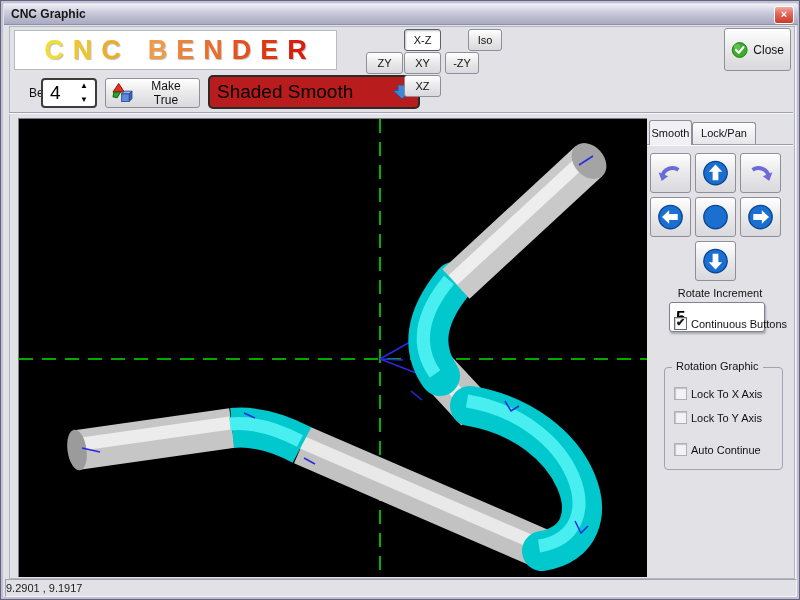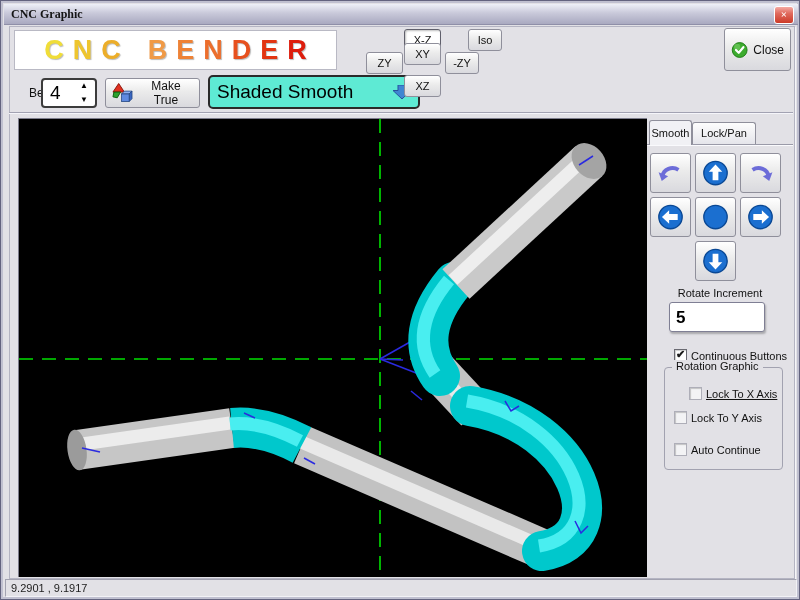--- a/index.html
+++ b/index.html
@@ -1,21 +1,21 @@
 <!DOCTYPE html>
 <html><head>
 <meta charset="utf-8">
 <style>
   html,body{margin:0;padding:0;}
   body{width:800px;height:600px;font-family:"Liberation Sans",sans-serif;-webkit-font-smoothing:antialiased;}
   .window{position:absolute;left:0;top:0;width:800px;height:600px;background:#e2e1e6;
     border:1px solid #63637f;box-sizing:border-box;box-shadow:inset 0 0 0 2px #c0c0d0;}
   .titlebar{position:absolute;left:3px;top:3px;width:794px;height:20px;
     background:linear-gradient(180deg,#eef0f8 0%,#c9c9da 45%,#a9a9c0 100%);
-    border-bottom:1px solid #8f8fa8;display:flex;align-items:center;font-family:Liberation Serif, serif;}
+    border-bottom:1px solid #8f8fa8;display:flex;align-items:center;}
   .title-text{font-size:12px;font-weight:bold;color:#151515;padding-left:7px;}
   .win-close{position:absolute;right:4px;top:2px;width:18px;height:16px;border:1px solid #fff;
     border-radius:3px;background:linear-gradient(180deg,#f4a9a2 0%,#e06a5e 40%,#cc3a28 100%);
     color:#fff;font-size:11px;font-weight:bold;line-height:15px;text-align:center;cursor:pointer;}
   
   .frame{position:absolute;left:8px;top:25px;width:784px;height:551px;
     border:1px solid #b4b4c2;box-shadow:1px 1px 0 #f6f6fa;}
   .hline{position:absolute;left:8px;top:111px;width:784px;height:0;border-top:1px solid #a2a2b2;border-bottom:1px solid #f5f5fa;}
   
   .logo-box{position:absolute;left:13px;top:29px;width:321px;height:38px;background:#fff;
@@ -28,21 +28,21 @@
   #bend-label{position:absolute;left:12px;top:85px;}
   .spinner{position:absolute;left:40px;top:77px;width:56px;height:30px;background:#fff;
     border:2px solid #3c3c3c;border-radius:4px;box-sizing:border-box;}
   .spinner .val{position:absolute;left:7px;top:2px;font-size:19px;color:#000;}
   .spin-btns{position:absolute;right:5px;top:1px;width:12px;height:24px;display:flex;flex-direction:column;justify-content:space-between;}
   .spin-btns span{font-size:8px;line-height:10px;color:#000;text-align:center;cursor:pointer;}
   .btn{background:linear-gradient(180deg,#ffffff 0%,#ebebeb 45%,#d9d9de 100%);
     border:1px solid #8f8f9b;border-radius:3px;box-sizing:border-box;cursor:pointer;
     display:flex;align-items:center;justify-content:center;font-size:12px;color:#111;}
   #make-true{position:absolute;left:104px;top:77px;width:95px;height:30px;gap:5px;}
-  .dropdown{position:absolute;left:207px;top:74px;width:212px;height:34px;background:#5eead4;
+  .dropdown{position:absolute;left:207px;top:74px;width:212px;height:34px;background:#b91c1c;
     border:2px solid #2a2a2a;border-radius:5px;box-sizing:border-box;cursor:pointer;
     display:flex;align-items:center;}
   .dropdown .dd-text{font-size:19px;color:#000;padding-left:7px;flex:1;white-space:nowrap;}
   .dropdown svg{margin-right:6px;}
   
   .vbtn{position:absolute;width:37px;height:22px;font-size:11px;}
   .vbtn.active{background:#fff;border:1px solid #5f5f6b;box-shadow:inset 1px 1px 2px rgba(0,0,0,.25);}
   
   #close-btn{position:absolute;left:723px;top:27px;width:67px;height:43px;gap:5px;font-size:12px;}
   
@@ -57,29 +57,29 @@
   .rbtn{position:absolute;width:41px;height:40px;}
   #rot-inc-label{position:absolute;left:646px;top:286px;width:146px;text-align:center;font-size:11px;color:#111;}
   #rot-inc-input{position:absolute;left:668px;top:301px;width:96px;height:30px;background:#fff;
     border:1px solid #7f7f94;border-radius:3px;box-sizing:border-box;font-size:17px;font-weight:bold;
     padding:2px 0 0 6px;font-family:"Liberation Sans",sans-serif;box-shadow:1px 2px 2px rgba(0,0,0,.25);}
   .cb-row{position:absolute;display:flex;align-items:center;gap:4px;font-size:11px;color:#111;}
   .cb{width:13px;height:13px;background:#fff;border:1px solid #6a6a72;box-sizing:border-box;
     box-shadow:inset 1px 1px 1px rgba(0,0,0,.2);position:relative;cursor:pointer;flex:0 0 13px;}
   .cb.dim{background:#f3f3f5;border-color:#aeaeb8;}
   .cb.checked::after{content:"✔";position:absolute;left:1px;top:-2px;font-size:11px;font-weight:bold;color:#1a1a1a;}
-  #cb-continuous{left:673px;top:348px;text-align:center;}
+  #cb-continuous{left:673px;top:316px;text-align:center;}
   .groupbox{position:absolute;left:663px;top:366px;width:117px;height:101px;border:1px solid #a2a2b0;border-radius:4px;}
   .groupbox .legend{position:absolute;left:7px;top:-8px;background:#e2e1e6;padding:0 4px;font-size:11px;color:#111;}
-  #cb-lockx{left:24px;top:19px;text-decoration:underline;} #cb-locky{left:9px;top:43px;} #cb-auto{left:9px;top:67px;margin-top:8px;}
+  #cb-lockx{left:9px;top:19px;} #cb-locky{left:9px;top:43px;} #cb-auto{left:9px;top:67px;margin-top:8px;}
   .groupbox .cb-row{position:absolute;}
   
   .statusbar{position:absolute;left:4px;top:578px;width:792px;height:18px;background:#e2e1e6;
     border:1px solid #a2a2b0;border-right-color:#f2f2f6;border-bottom-color:#f2f2f6;box-sizing:border-box;
-    font-size:11px;color:#222;line-height:16px;padding-left:5px;}
+    font-size:11px;color:#222;line-height:16px;}
 </style>
 </head>
 <body>
 
 <div class="window">
 
   <div class="titlebar">
     <span class="title-text">CNC Graphic</span>
     <div class="win-close">×</div>
   </div>
@@ -116,21 +116,21 @@
   <div class="dropdown">
     <span class="dd-text">Shaded Smooth</span>
     <svg width="19" height="15" viewBox="0 0 19 15">
       <polygon points="5,0 13,0 13,5.5 18,5.5 9,14 0,5.5 5,5.5" fill="#3f86d2" stroke="#27529e" stroke-width="1"></polygon>
     </svg>
   </div>
 
   <button class="btn vbtn active" style="left:403px;top:28px;">X-Z</button>
   <button class="btn vbtn" style="left:444px;top:28px;width:34px;margin-left:23px;">Iso</button>
   <button class="btn vbtn" style="left:365px;top:51px;">ZY</button>
-  <button class="btn vbtn" style="left:403px;top:42px;">XY</button>
+  <button class="btn vbtn" style="left:403px;top:51px;">XY</button>
   <button class="btn vbtn" style="left:444px;top:51px;width:34px;">-ZY</button>
   <button class="btn vbtn" style="left:403px;top:74px;">XZ</button>
 
   <button class="btn" id="close-btn">
     <svg width="28" height="28" viewBox="0 0 28 28">
       <circle cx="14" cy="14" r="12" fill="#3cab2e" stroke="#1e7a14" stroke-width="1.5"></circle>
       <circle cx="10" cy="9" r="5" fill="#7fd46e" opacity="0.55"></circle>
       <path d="M8,14 l4.5,4.5 L20,9.5" fill="none" stroke="#fff" stroke-width="3.6" stroke-linecap="round" stroke-linejoin="round"></path>
     </svg>
     <span>Close</span>

